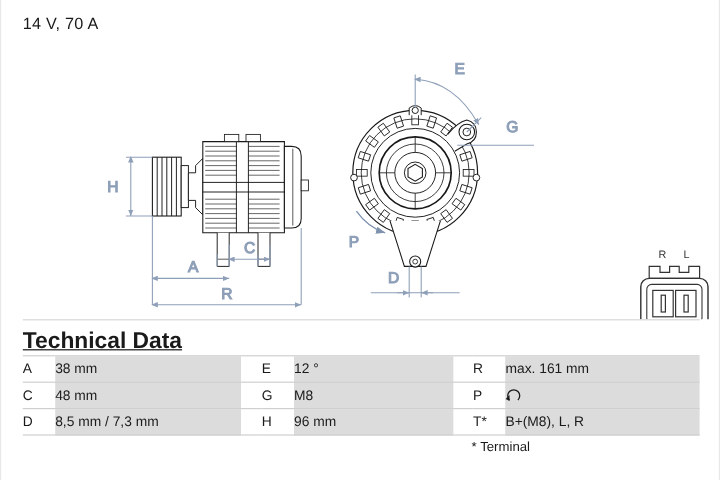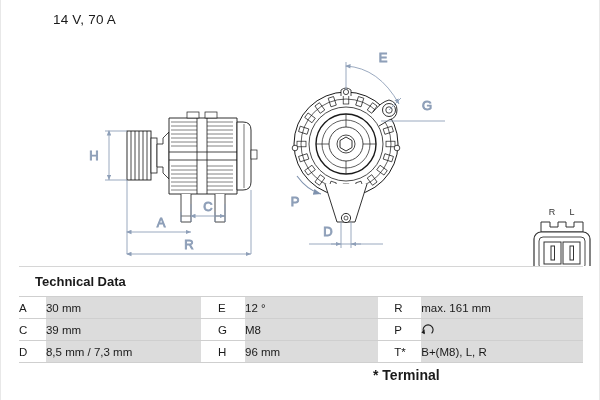--- a/index.html
+++ b/index.html
@@ -22,21 +22,20 @@
   }
 
   
   #title {
     position: absolute;
     left: 18px;
     top: 12px;
     font-size: 13.5px;
     color: #1a1a1a;
     letter-spacing: 0.2px;
-    margin-left: 34px;
   }
 
   
   #drawing {
     position: absolute;
     left: 0;
     top: 26px;
     width: 600px;
     height: 240px;
   }
@@ -54,25 +53,26 @@
   #tech-rule {
     position: absolute;
     left: 18px;
     top: 0;
     width: 564px;
     height: 1px;
     background: #d6d6d6;
   }
   #tech-title {
     position: absolute;
-    left: 34px;
+    left: 18px;
     top: 8px;
-    font-size: 13px;
+    font-size: 19px;
     font-weight: bold;
     color: #1a1a1a;
+    text-decoration: underline;
   }
   #tech-table {
     position: absolute;
     left: 18px;
     top: 30px;
     width: 564px;
     border-collapse: collapse;
     table-layout: fixed;
   }
   #tech-table td {
@@ -107,25 +107,24 @@
   td.v3 { width: 156px; }
 
   .rot-icon {
     display: inline-block;
     vertical-align: middle;
     line-height: 0;
   }
 
   #footnote {
     position: absolute;
-    left: 372px;
+    left: 392px;
     top: 101px;
-    font-size: 14px;
+    font-size: 11px;
     color: #1a1a1a;
-    font-weight: bold;
   }
 
   .dimtext {
     font-family: "Liberation Sans", sans-serif;
     font-size: 13px;
     fill: #8e9fb8;
   }
   .conntext {
     font-family: "Liberation Sans", sans-serif;
     font-size: 9px;
@@ -363,31 +362,31 @@
   </div>
 
   <div id="tech-section">
     <div id="tech-rule"></div>
     <div id="tech-title">Technical Data</div>
 
     <table id="tech-table">
       <tbody>
         <tr>
           <td class="k">A</td>
-          <td class="v v1">30 mm</td>
+          <td class="v v1">38 mm</td>
           <td class="gap"></td>
           <td class="k">E</td>
           <td class="v v2">12 °</td>
           <td class="gap"></td>
           <td class="k">R</td>
           <td class="v v3">max. 161 mm</td>
         </tr>
         <tr>
           <td class="k">C</td>
-          <td class="v v1">39 mm</td>
+          <td class="v v1">48 mm</td>
           <td class="gap"></td>
           <td class="k">G</td>
           <td class="v v2">M8</td>
           <td class="gap"></td>
           <td class="k">P</td>
           <td class="v v3">
             <span class="rot-icon">
               <svg width="14" height="14" viewBox="0 0 14 14" xmlns="http://www.w3.org/2000/svg">
                 <path d="M3.6 10.4 A5 5 0 1 1 10.6 10.4" fill="none" stroke="#1a1a1a" stroke-width="1.1"></path>
                 <path d="M3.6 6.2 L3.6 11.2 L0.4 9.4 Z" fill="#1a1a1a"></path>

